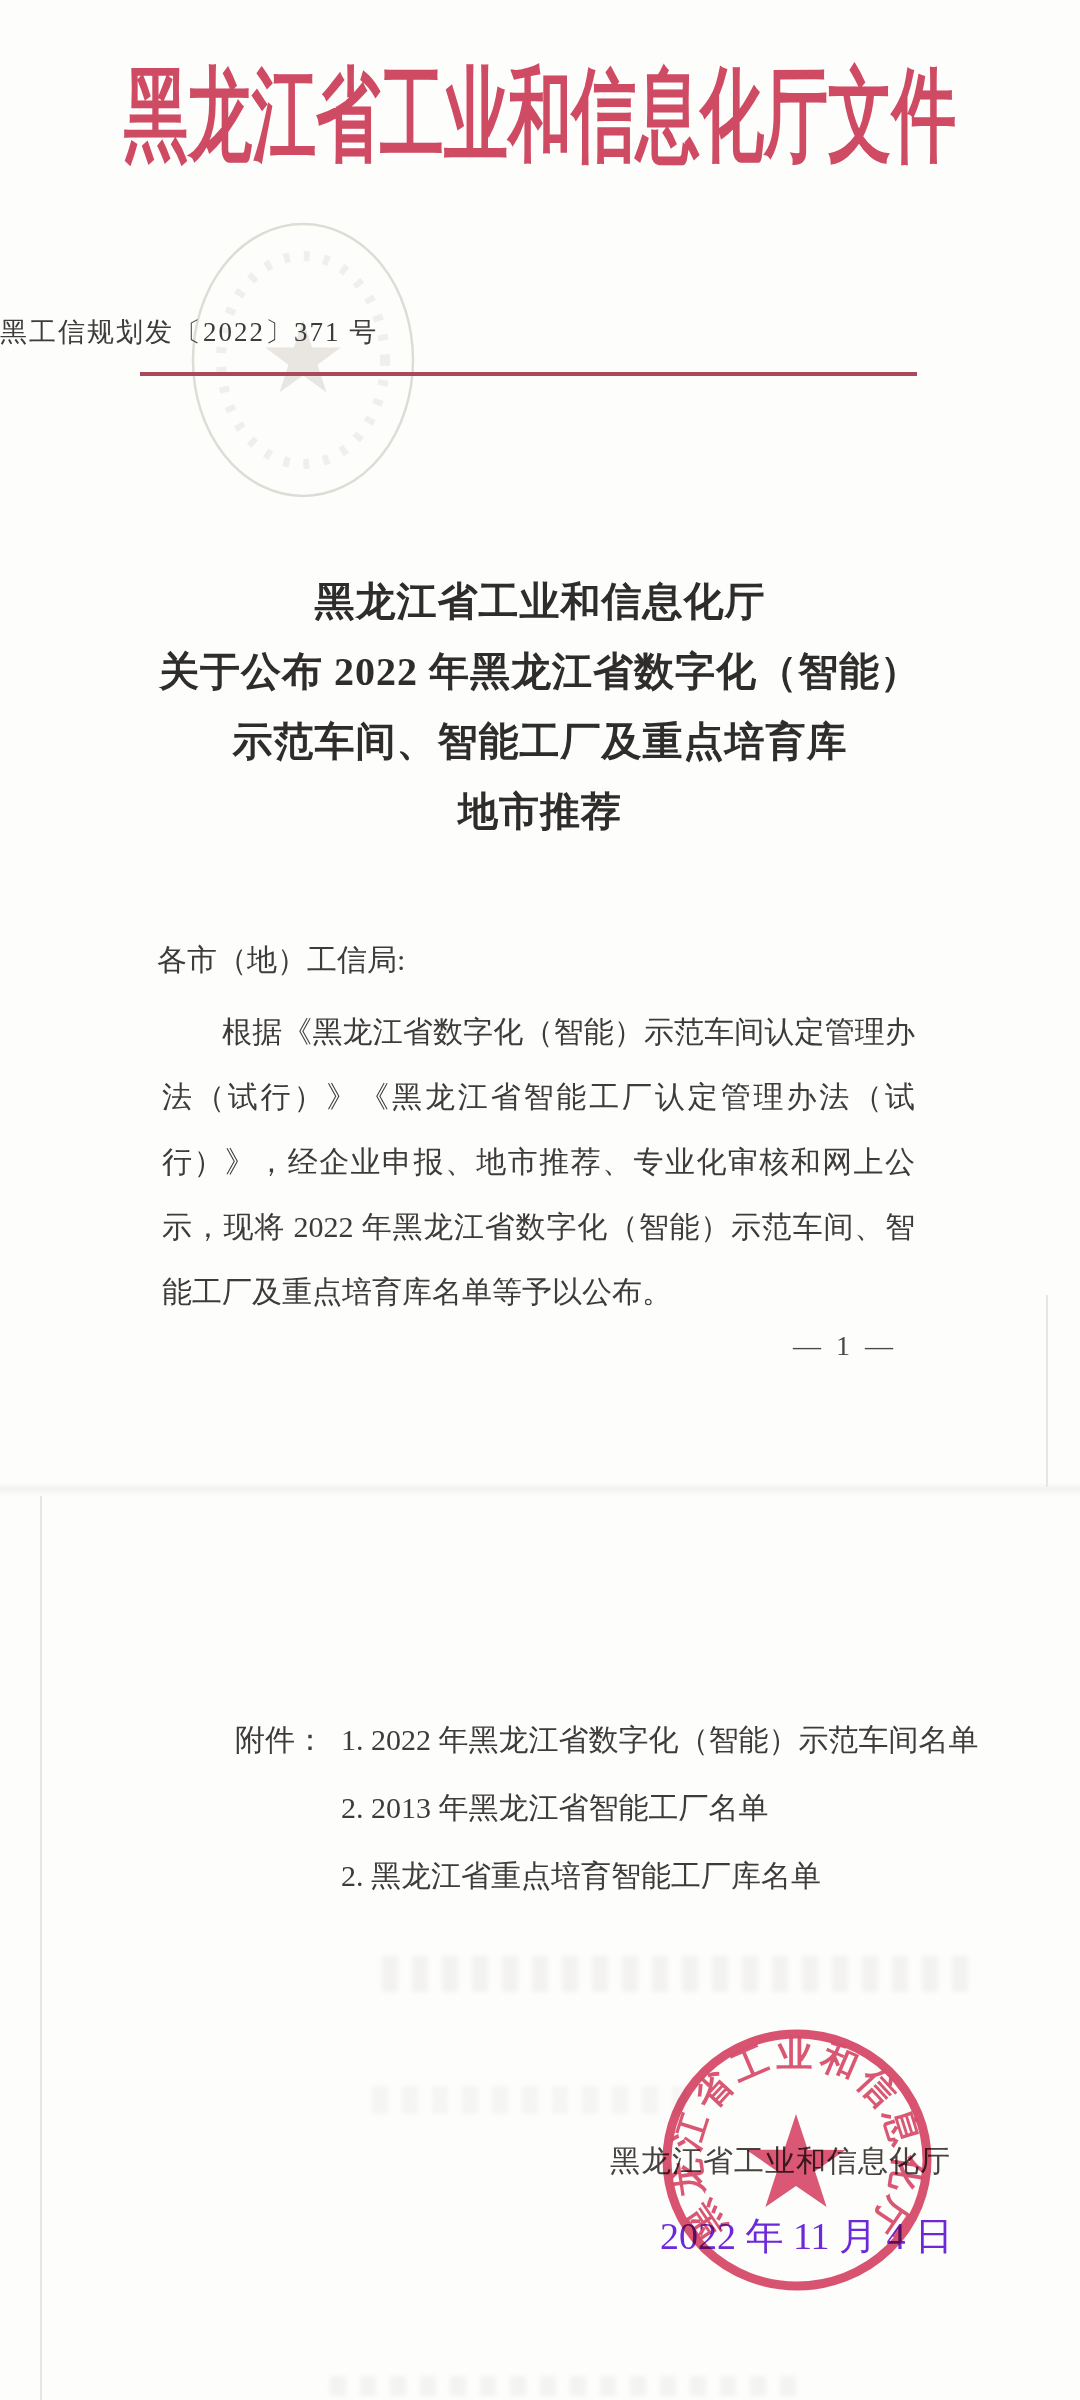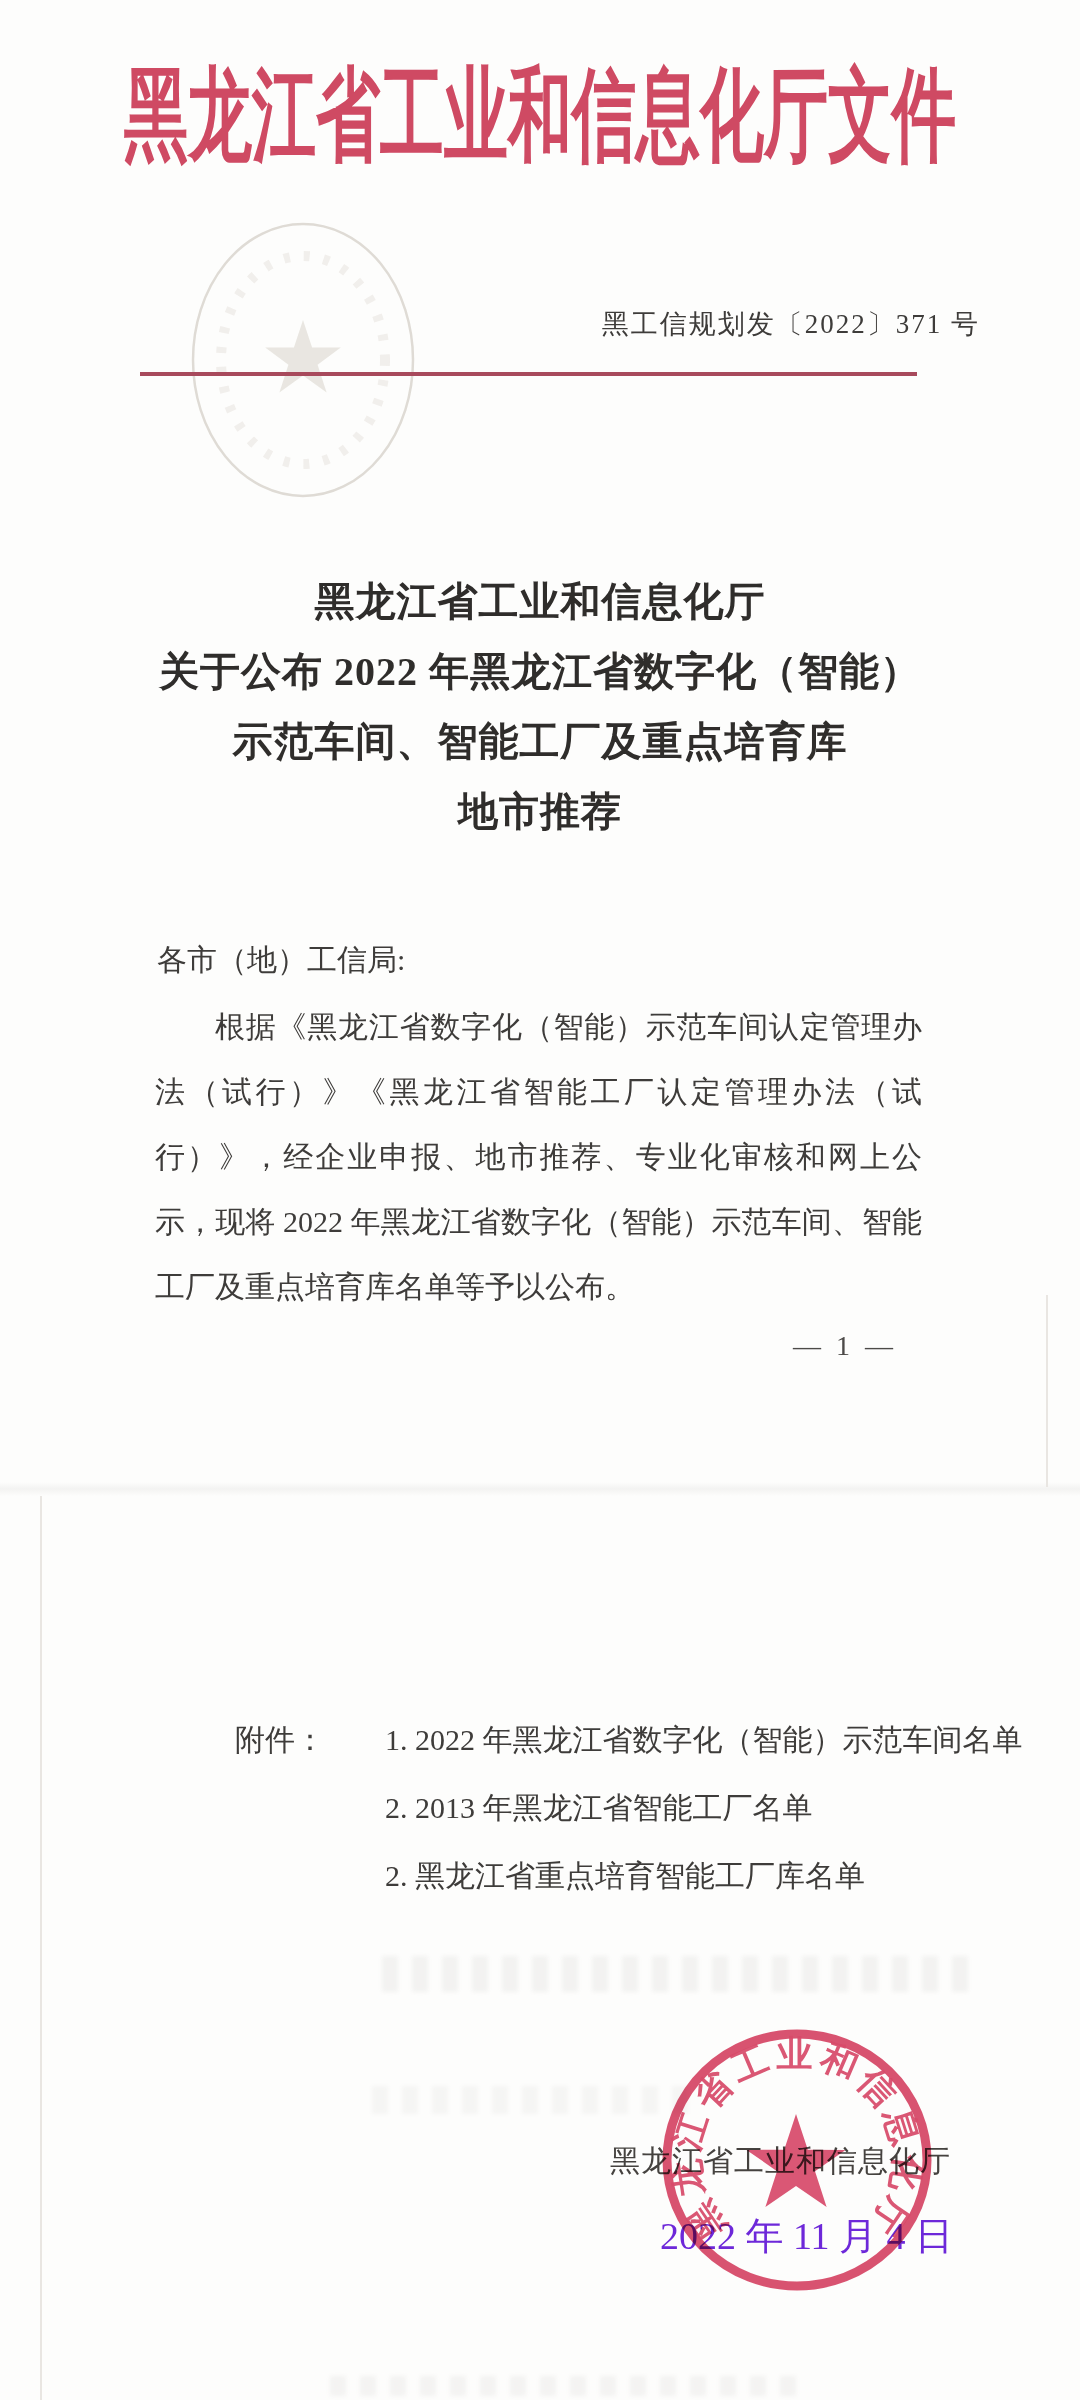--- a/index.html
+++ b/index.html
@@ -19,21 +19,21 @@
 
   
   #letterhead{
     position:absolute;top:46px;left:0;width:1080px;text-align:center;
     font-size:64px;font-weight:bold;color:var(--letterhead_red);
     transform:scaleY(1.6);transform-origin:center top;
     white-space:nowrap;letter-spacing:0px;
   }
   
   #doc-number{
-    position:absolute;top:306px;left:0;right:100px;text-align:right;
+    position:absolute;top:314px;left:0;right:100px;text-align:left;
     font-size:27px;color:var(--body_text);letter-spacing:2px;
   }
   
   #red-rule{position:absolute;top:372px;left:140px;width:777px;height:4px;
     background:var(--rule_red);}
 
   
   #ghost-seal{position:absolute;left:188px;top:220px;opacity:.85;}
 
   
@@ -41,31 +41,31 @@
     position:absolute;top:567px;left:0;width:1080px;text-align:center;
     font-size:40px;font-weight:bold;color:#2f2d2b;line-height:70px;
     letter-spacing:1px;
   }
   
   #body-block{
     position:absolute;top:925px;left:155px;width:767px;
     font-size:30px;color:var(--body_text);line-height:65px;
     text-align:justify;
   }
-  #body-paragraph{text-indent:2em;margin:0;}
+  #body-paragraph{text-indent:2em;margin:7px;}
   #salutation{margin:2px;}
 
   #page-num{
     position:absolute;top:1330px;left:790px;width:110px;text-align:center;
     font-size:28px;color:#4c4a48;letter-spacing:4px;white-space:nowrap;
   }
 
   
   #attachments{position:absolute;top:1706px;left:235px;display:flex;
-    font-size:30px;color:var(--body_text);line-height:68px;gap:44px;}
+    font-size:30px;color:var(--body_text);line-height:68px;}
   #attachments .label{white-space:nowrap;}
   #attachments .items{margin-left:16px;}
   #attachments .item{white-space:nowrap;}
 
   
   #sig-org{position:absolute;top:2141px;left:610px;width:320px;text-align:center;
     font-size:30px;color:#45423f;white-space:nowrap;letter-spacing:1px;}
   #sig-date{position:absolute;top:2211px;left:660px;width:225px;text-align:right;
     font-size:38px;color:#6d28d9;white-space:nowrap;}
 

